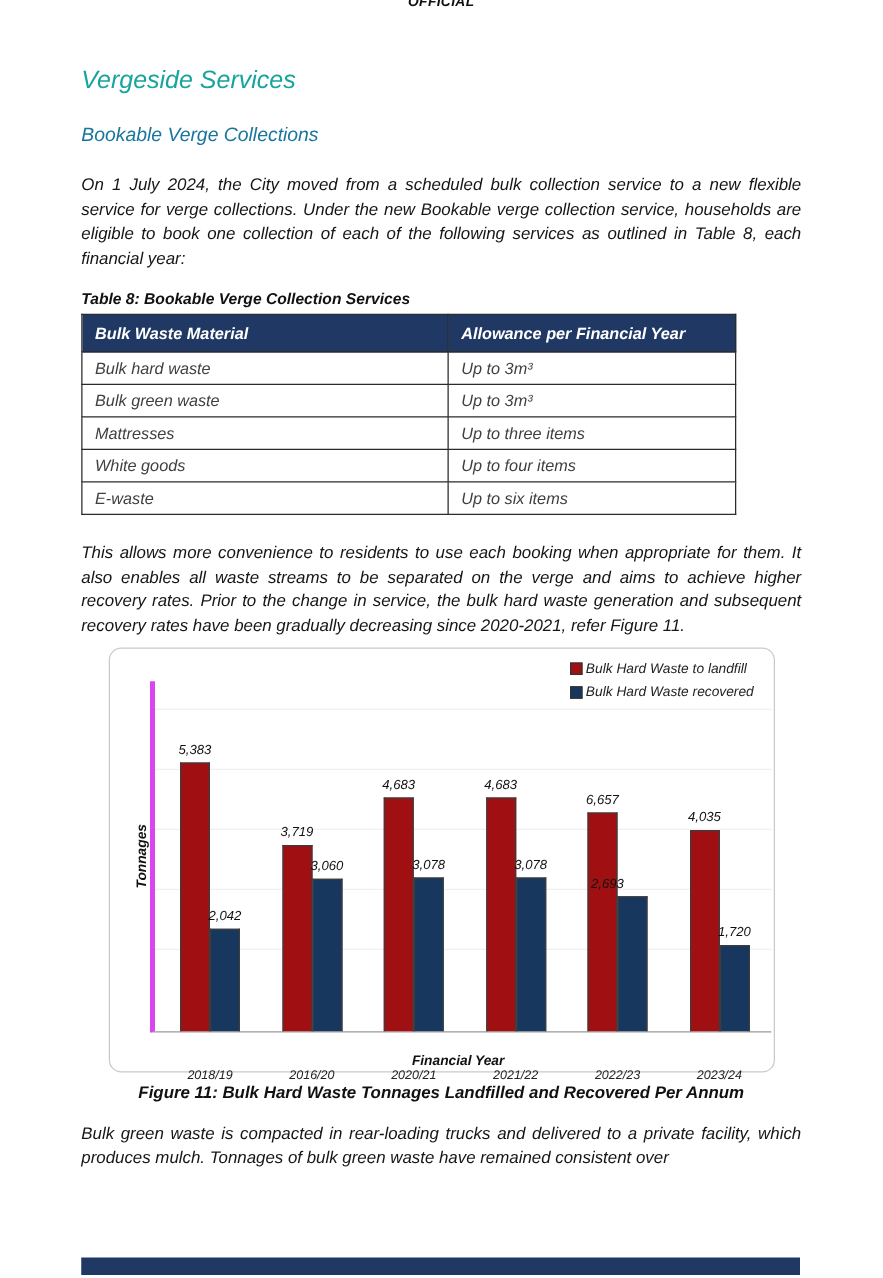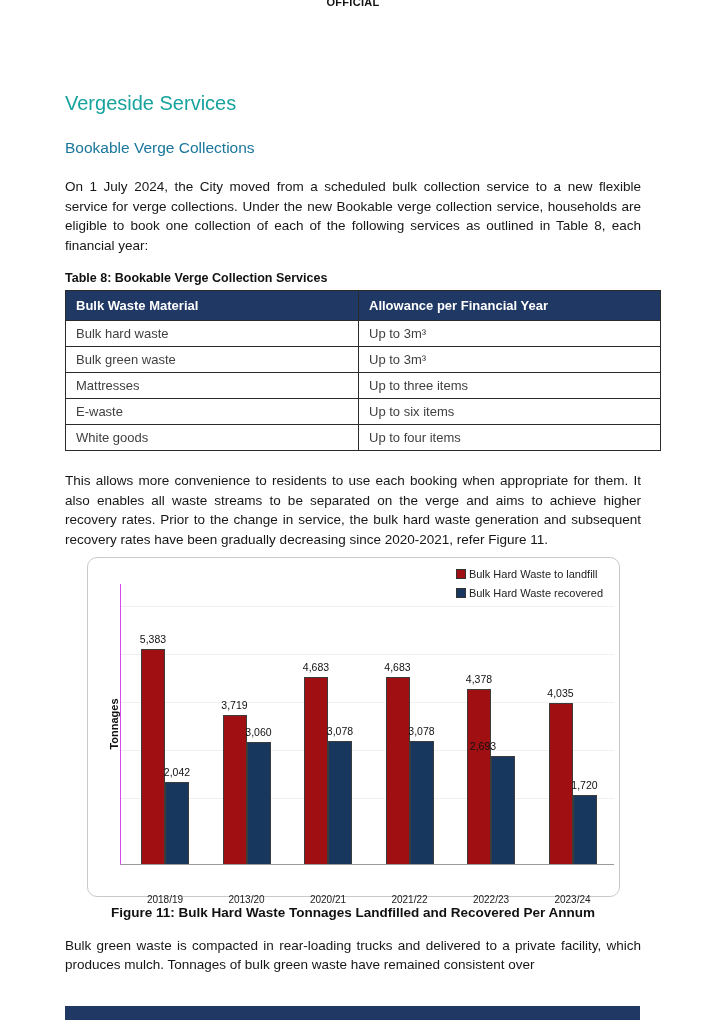--- a/index.html
+++ b/index.html
@@ -1,50 +1,50 @@
 <!DOCTYPE html>
 <html><head>
 <meta charset="utf-8">
 <style>
   html,body{margin:0;padding:0;background:#ffffff;}
   .page{
     position:relative;width:706px;height:1022px;background:#ffffff;overflow:hidden;
-    font-family:"Liberation Sans","DejaVu Sans",sans-serif;color:#1a1a1a;
+    font-family:"Liberation Sans","DejaVu Sans",sans-serif;color:#1a1a1a;font-style:italic;
   }
   .content{padding:0 65px;}
   .official{
     margin-top:-4px;text-align:center;font-size:11px;font-weight:700;color:#111;
     letter-spacing:.3px;
   }
-  h1.h1{margin:84px 0 0 0;font-size:20px;font-weight:400;color:#17a39e;}
+  h1.h1{margin:45px 0 0 0;font-size:20px;font-weight:400;color:#17a39e;}
   h2.h2{margin:24px 0 0 0;font-size:15.5px;font-weight:400;color:#1a769c;}
   p.body{margin:20px 0 0 0;font-size:13.5px;line-height:1.45;text-align:justify;color:#161616;}
   .tbl-caption{margin:16px 0 5px 0;font-size:12.5px;font-weight:700;color:#111;}
-  table.t8{border-collapse:collapse;width:596px;table-layout:fixed;}
+  table.t8{border-collapse:collapse;width:524px;table-layout:fixed;}
   table.t8 th,table.t8 td{border:1px solid #2b2b2b;padding:4px 10px;font-size:13px;text-align:left;}
   table.t8 th{background:#1f3864;color:#ffffff;font-weight:700;height:21px;}
   table.t8 td{color:#3f3f3f;height:17px;}
   table.t8 col.c1{width:293px;}
 
   
   .chart-card{
     position:relative;margin:7px 0 0 22px;width:533px;height:340px;
     border:1px solid #c9c9c9;border-radius:10px;background:#fff;box-sizing:border-box;
   }
   .legend{position:absolute;top:10px;right:16px;display:flex;flex-direction:column;gap:7px;}
   .legend-item{display:flex;align-items:center;gap:3px;}
   .legend-swatch{width:8px;height:8px;border:1px solid #333;flex:0 0 auto;}
   .legend-label{font-size:11px;color:#222;white-space:nowrap;}
   .y-axis-label{
     position:absolute;left:-14px;top:160px;width:80px;text-align:center;
     transform:rotate(-90deg);font-size:11px;font-weight:700;color:#111;
   }
   .plot{
     position:absolute;left:32px;top:26px;width:493px;height:280px;
-    border-left:1px solid #d946ef;border-bottom:1px solid #9a9a9a;box-sizing:content-box;
+    border-left:4px solid #d946ef;border-bottom:1px solid #9a9a9a;box-sizing:content-box;
   }
   .gridline{position:absolute;left:0;width:100%;height:1px;background:#f0f0f0;}
   .bar{position:absolute;bottom:0;width:24px;box-sizing:border-box;border:1px solid #3c3c3c;border-bottom:none;}
   .bar-value{position:absolute;transform:translateX(-50%);font-size:10.5px;color:#111;white-space:nowrap;}
   .x-tick{position:absolute;top:310px;transform:translateX(-50%);font-size:10px;color:#222;white-space:nowrap;}
   .x-axis-label{position:absolute;top:324px;left:32px;width:493px;text-align:center;font-size:11px;font-weight:700;color:#111;}
   .fig-caption{margin:8px 0 16px 0;text-align:center;font-size:13.5px;font-weight:700;color:#111;}
   .footer-bar{position:absolute;left:65px;bottom:2px;width:575px;height:14px;background:#1f3864;}
 </style>
 </head>
@@ -79,26 +79,26 @@
           </tr>
           <tr>
             <td>Bulk green waste</td>
             <td>Up to 3m³</td>
           </tr>
           <tr>
             <td>Mattresses</td>
             <td>Up to three items</td>
           </tr>
           <tr>
+            <td>White goods</td>
+            <td>Up to four items</td>
+          </tr>
+          <tr>
             <td>E-waste</td>
             <td>Up to six items</td>
-          </tr>
-          <tr>
-            <td>White goods</td>
-            <td>Up to four items</td>
           </tr>
         </tbody>
     </table>
 
     <p class="body">This allows more convenience to residents to use each booking when appropriate for them. It also enables all waste streams to be separated on the verge and aims to achieve higher recovery rates. Prior to the change in service, the bulk hard waste generation and subsequent recovery rates have been gradually decreasing since 2020-2021, refer Figure 11.</p>
 
     <div class="chart-card">
       <div class="legend">
           <div class="legend-item">
             <span class="legend-swatch" style="background: rgb(160, 16, 19);"></span>
@@ -118,42 +118,43 @@
           <div class="gridline" style="bottom: 257px;"></div>
           <div class="bar" style="left: 20px; height: 215px; background: rgb(160, 16, 19);"></div>
           <div class="bar-value" style="left: 32px; bottom: 219px;">5,383</div>
           <div class="bar" style="left: 44px; height: 82px; background: rgb(23, 55, 94);"></div>
           <div class="bar-value" style="left: 56px; bottom: 86px;">2,042</div>
           <div class="x-tick" style="left: 44px;">2018/19</div>
           <div class="bar" style="left: 101.5px; height: 149px; background: rgb(160, 16, 19);"></div>
           <div class="bar-value" style="left: 113.5px; bottom: 153px;">3,719</div>
           <div class="bar" style="left: 125.5px; height: 122px; background: rgb(23, 55, 94);"></div>
           <div class="bar-value" style="left: 137.5px; bottom: 126px;">3,060</div>
-          <div class="x-tick" style="left: 125.5px;">2013/20</div>
+          <div class="x-tick" style="left: 125.5px;">2016/20</div>
           <div class="bar" style="left: 183px; height: 187px; background: rgb(160, 16, 19);"></div>
           <div class="bar-value" style="left: 195px; bottom: 191px;">4,683</div>
           <div class="bar" style="left: 207px; height: 123px; background: rgb(23, 55, 94);"></div>
           <div class="bar-value" style="left: 219px; bottom: 127px;">3,078</div>
           <div class="x-tick" style="left: 207px;">2020/21</div>
           <div class="bar" style="left: 264.5px; height: 187px; background: rgb(160, 16, 19);"></div>
           <div class="bar-value" style="left: 276.5px; bottom: 191px;">4,683</div>
           <div class="bar" style="left: 288.5px; height: 123px; background: rgb(23, 55, 94);"></div>
           <div class="bar-value" style="left: 300.5px; bottom: 127px;">3,078</div>
           <div class="x-tick" style="left: 288.5px;">2021/22</div>
           <div class="bar" style="left: 346px; height: 175px; background: rgb(160, 16, 19);"></div>
-          <div class="bar-value" style="left: 358px; bottom: 179px;">4,378</div>
+          <div class="bar-value" style="left: 358px; bottom: 179px;">6,657</div>
           <div class="bar" style="left: 370px; height: 108px; background: rgb(23, 55, 94);"></div>
           <div class="bar-value" style="left: 362px; bottom: 112px;">2,693</div>
           <div class="x-tick" style="left: 370px;">2022/23</div>
           <div class="bar" style="left: 427.5px; height: 161px; background: rgb(160, 16, 19);"></div>
           <div class="bar-value" style="left: 439.5px; bottom: 165px;">4,035</div>
           <div class="bar" style="left: 451.5px; height: 69px; background: rgb(23, 55, 94);"></div>
           <div class="bar-value" style="left: 463.5px; bottom: 73px;">1,720</div>
           <div class="x-tick" style="left: 451.5px;">2023/24</div>
         </div>
+      <div class="x-axis-label">Financial Year</div>
     </div>
 
     <div class="fig-caption">Figure 11: Bulk Hard Waste Tonnages Landfilled and Recovered Per Annum</div>
 
     <p class="body" style="margin-top:12px">Bulk green waste is compacted in rear-loading trucks and delivered to a private facility, which produces mulch. Tonnages of bulk green waste have remained consistent over</p>
   </div>
 
   <div class="footer-bar"></div>
 </div>
 

